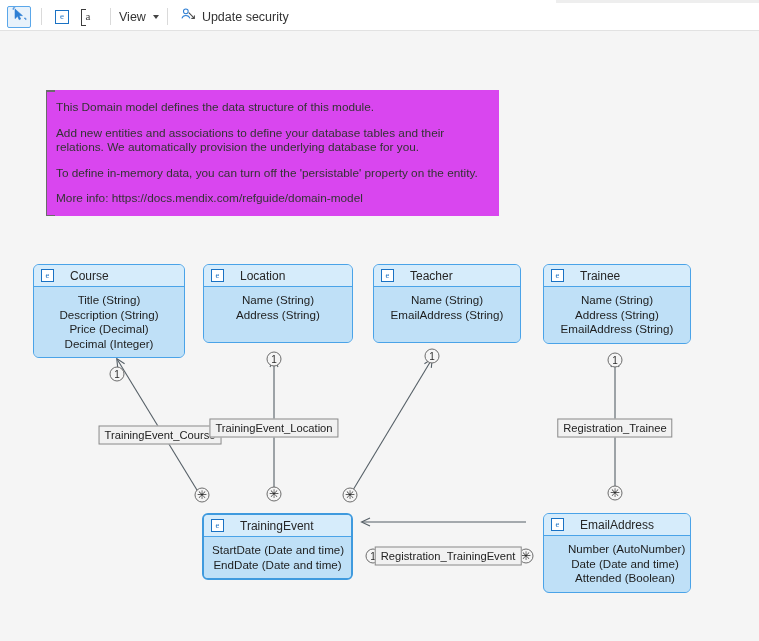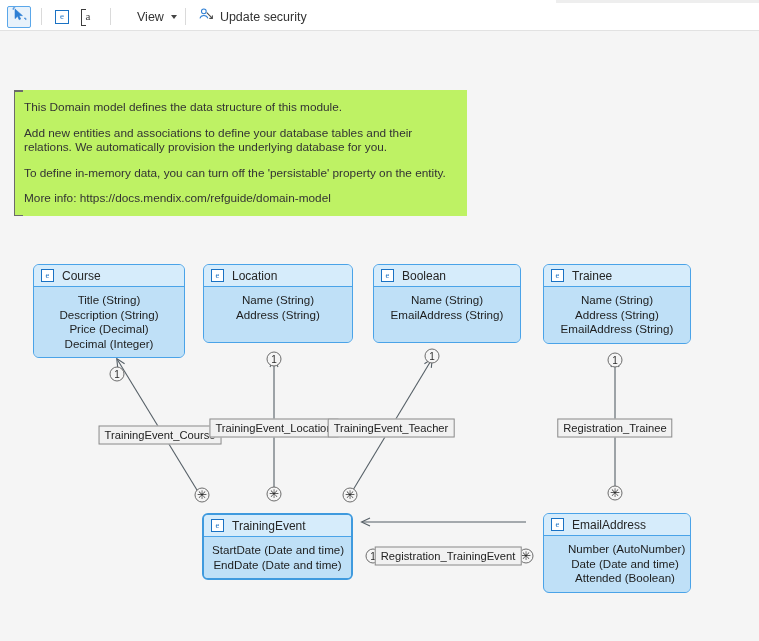--- a/index.html
+++ b/index.html
@@ -102,23 +102,23 @@
   .canvas {
     position: absolute; left: 0; top: 32px;
     width: 759px; height: 609px;
     background: #f5f5f5;
     overflow: hidden;
   }
 
   
   .note {
     position: absolute;
-    left: 14px; top: 58px;
+    left: 46px; top: 58px;
     width: 453px; height: 126px;
-    background: #bef264;
+    background: #d946ef;
     border-left: 1.5px solid #6b6b6b;
     padding: 10px 12px 0 9px;
   }
   .note::before {
     content: "";
     position: absolute; left: -1.5px; top: 0;
     width: 9px; height: 1.5px; background: #6b6b6b;
   }
   .note::after {
     content: "";
@@ -153,21 +153,21 @@
     align-items: center;
     padding-left: 7px;
   }
   .entity-header .e-glyph {
     width: 13px; height: 13px;
     border-width: 1.3px;
     font-size: 8.5px;
     flex: 0 0 auto;
   }
   .entity-title {
-    margin-left: 8px;
+    margin-left: 16px;
     font-size: 12px;
     color: #262626;
     white-space: nowrap;
   }
   .entity-body {
     padding: 6px 8px 6px 8px;
     background: #bfe0f7;
   }
   .attr {
     font-size: 11.6px;
@@ -237,21 +237,21 @@
     <div class="tb-btn">
       <span class="e-glyph">e</span>
     </div>
 
     <div class="tb-btn">
       <span class="a-glyph">a</span>
     </div>
 
     <div class="tb-sep"></div>
 
-    <div class="tb-text" style="margin-left:18px;justify-content:flex-end;">
+    <div class="tb-text" style="margin-left:0;justify-content:flex-end;">
       <span>View</span>
       <span class="caret"></span>
     </div>
 
     <div class="tb-sep"></div>
 
     <div class="tb-text" style="margin-left:4px;">
       <span>
         <svg width="16" height="16" viewBox="0 0 17 17">
           <circle cx="6.2" cy="4.6" r="2.5" fill="none" stroke="#2e7fd4" stroke-width="1.1"></circle>
@@ -302,21 +302,20 @@
     <div class="mult star" style="left:350px; top:463px;">✳</div>
 
     <div class="mult" style="left:615px; top:328px;">1</div>
     <div class="mult star" style="left:615px; top:461px;">✳</div>
 
     <div class="mult" style="left:373px; top:524px;">1</div>
     <div class="mult star" style="left:526px; top:524px;">✳</div>
 
     <div class="assoc-label" style="left:160px; top:403px;">TrainingEvent_Course</div>
     <div class="assoc-label" style="left:274px; top:396px;">TrainingEvent_Location</div>
-    <div class="assoc-label" style="left:391px; top:396px;">TrainingEvent_Teacher</div>
     <div class="assoc-label" style="left:615px; top:396px;">Registration_Trainee</div>
     <div class="assoc-label" style="left:448px; top:524px;">Registration_TrainingEvent</div>
 
     <div class="entity" style="left:33px; top:232px; width:152px;">
       <div class="entity-header">
         <span class="e-glyph">e</span>
         <span class="entity-title">Course</span>
       </div>
       <div class="entity-body">
         <div class="attr">Title (String)</div>
@@ -333,21 +332,21 @@
       </div>
       <div class="entity-body" style="padding-bottom:20px;">
         <div class="attr">Name (String)</div>
         <div class="attr">Address (String)</div>
       </div>
     </div>
 
     <div class="entity" style="left:373px; top:232px; width:148px;">
       <div class="entity-header">
         <span class="e-glyph">e</span>
-        <span class="entity-title">Boolean</span>
+        <span class="entity-title">Teacher</span>
       </div>
       <div class="entity-body" style="padding-bottom:20px;">
         <div class="attr">Name (String)</div>
         <div class="attr">EmailAddress (String)</div>
       </div>
     </div>
 
     <div class="entity" style="left:543px; top:232px; width:148px;">
       <div class="entity-header">
         <span class="e-glyph">e</span>

